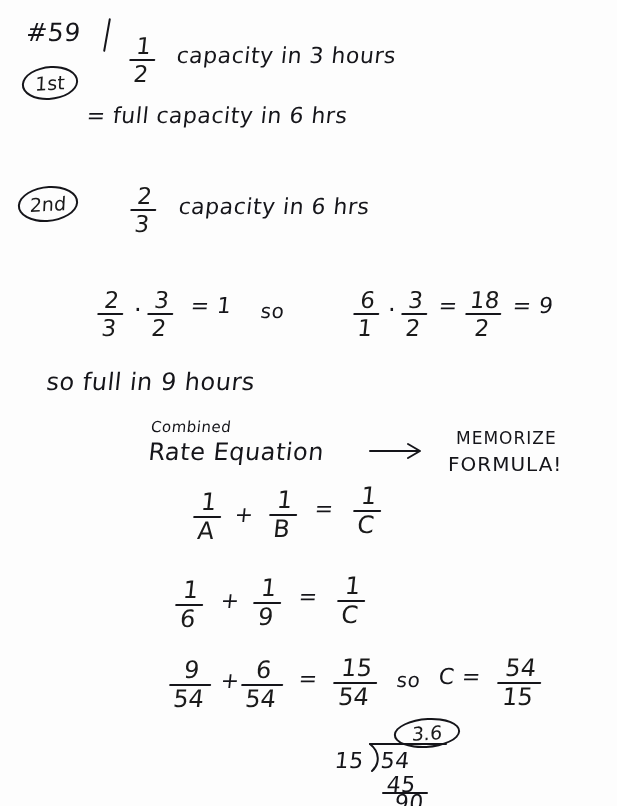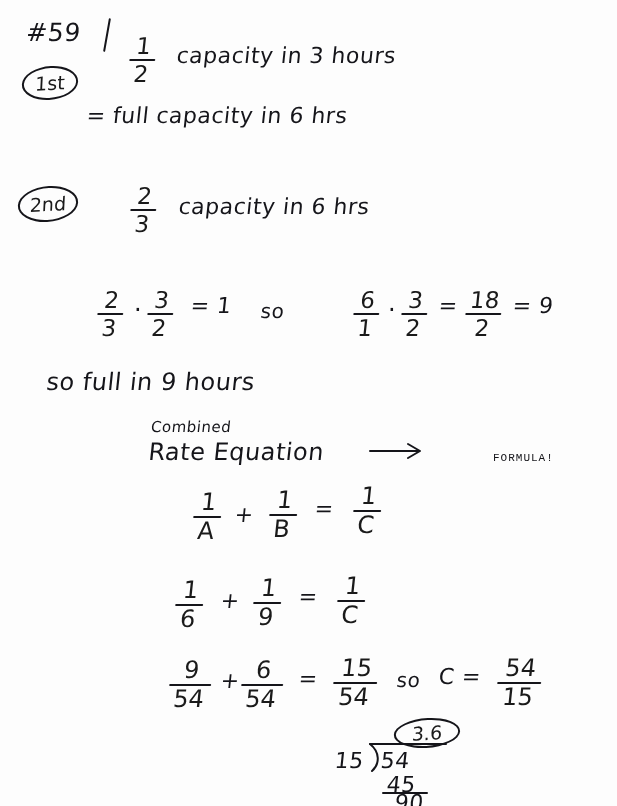--- a/index.html
+++ b/index.html
@@ -146,21 +146,22 @@
   <div class="hw slant" style="left:152px; top:418px; font-size:15px;">Combined</div>
   <div class="hw slant" style="left:150px; top:438px; font-size:24px;">Rate Equation</div>
 
   <div class="arrow-wrap" style="left:368px; top:440px;">
     <svg width="62" height="22" viewBox="0 0 62 22">
       <line x1="2" y1="11" x2="50" y2="11" stroke="#15151a" stroke-width="2" stroke-linecap="round"></line>
       <polyline points="40,4 52,11 40,18" fill="none" stroke="#15151a" stroke-width="2" stroke-linecap="round" stroke-linejoin="round"></polyline>
     </svg>
   </div>
 
-  <div class="hw" style="left:493px; top:452px; font-size:11px; letter-spacing:1px;font-family:Liberation Mono, monospace;">FORMULA!</div>
+  <div class="hw" style="left:456px; top:428px; font-size:17px; letter-spacing:1px;">MEMORIZE</div>
+  <div class="hw" style="left:448px; top:452px; font-size:20px; letter-spacing:1px;">FORMULA!</div>
 
   <div class="frac" style="left:196px; top:490px; font-size:24px; width:28px;">
     <span class="num">1</span>
     <span class="bar"></span>
     <span class="den">A</span>
   </div>
   <div class="hw slant" style="left:236px; top:502px; font-size:22px;">+</div>
   <div class="frac" style="left:272px; top:488px; font-size:24px; width:28px;">
     <span class="num">1</span>
     <span class="bar"></span>

